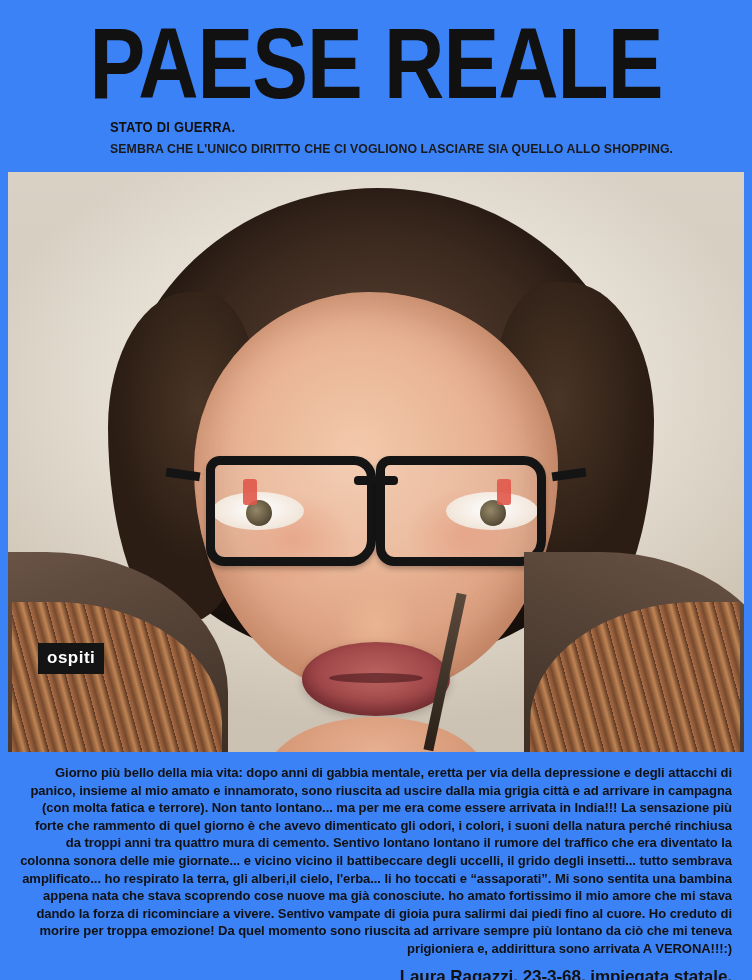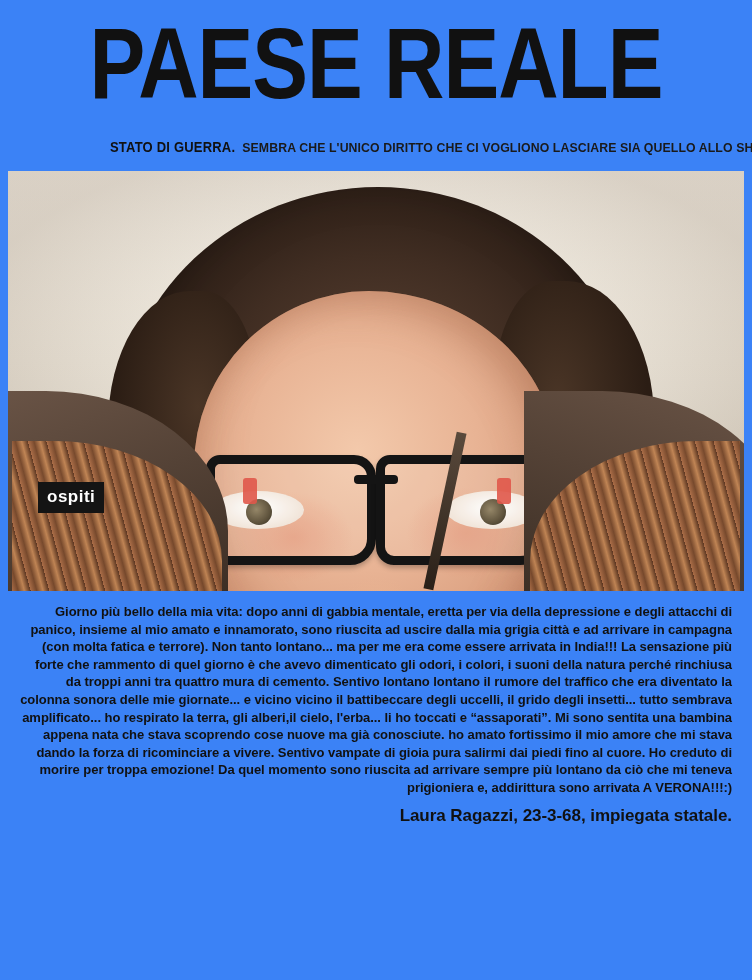--- a/index.html
+++ b/index.html
@@ -35,27 +35,28 @@
     text-align: center;
     transform: scaleY(1.22) scaleX(1.02);
     transform-origin: top center;
     margin: 6px 0 0 0;
     white-space: nowrap;
   }
   .masthead-rule {
     height: 0px;
   }
   .kicker-row {
-    margin-top: 42px;
+    margin-top: 22px;
     padding: 0 0 0 88px;
     display: flex;
     align-items: baseline;
     gap: 7px;
     flex-wrap: nowrap;
     white-space: nowrap;
+    flex-direction: column;
   }
   .kicker-lead {
     font-weight: bold;
     font-size: 13px;
     letter-spacing: 0.2px;
     transform: scaleY(1.12);
     transform-origin: left bottom;
   }
   .kicker-text {
     font-weight: bold;
@@ -63,21 +64,21 @@
     letter-spacing: 0.1px;
     color: #1a1a1a;
     transform: scaleY(1.1);
     transform-origin: left bottom;
   }
 
   
   .illustration {
     position: relative;
     margin: 16px 8px 0 8px;
-    height: 420px;
+    height: 580px;
     overflow: hidden;
     background: #e9e2d8;
   }
   .illu-canvas {
     position: absolute;
     inset: 0;
     background:
       radial-gradient(ellipse 58% 52% at 50% 44%, rgba(0,0,0,0) 55%, rgba(120,100,80,0.18) 100%),
       linear-gradient(180deg, #efe9df 0%, #e7e0d4 45%, #ded6c8 100%);
   }

